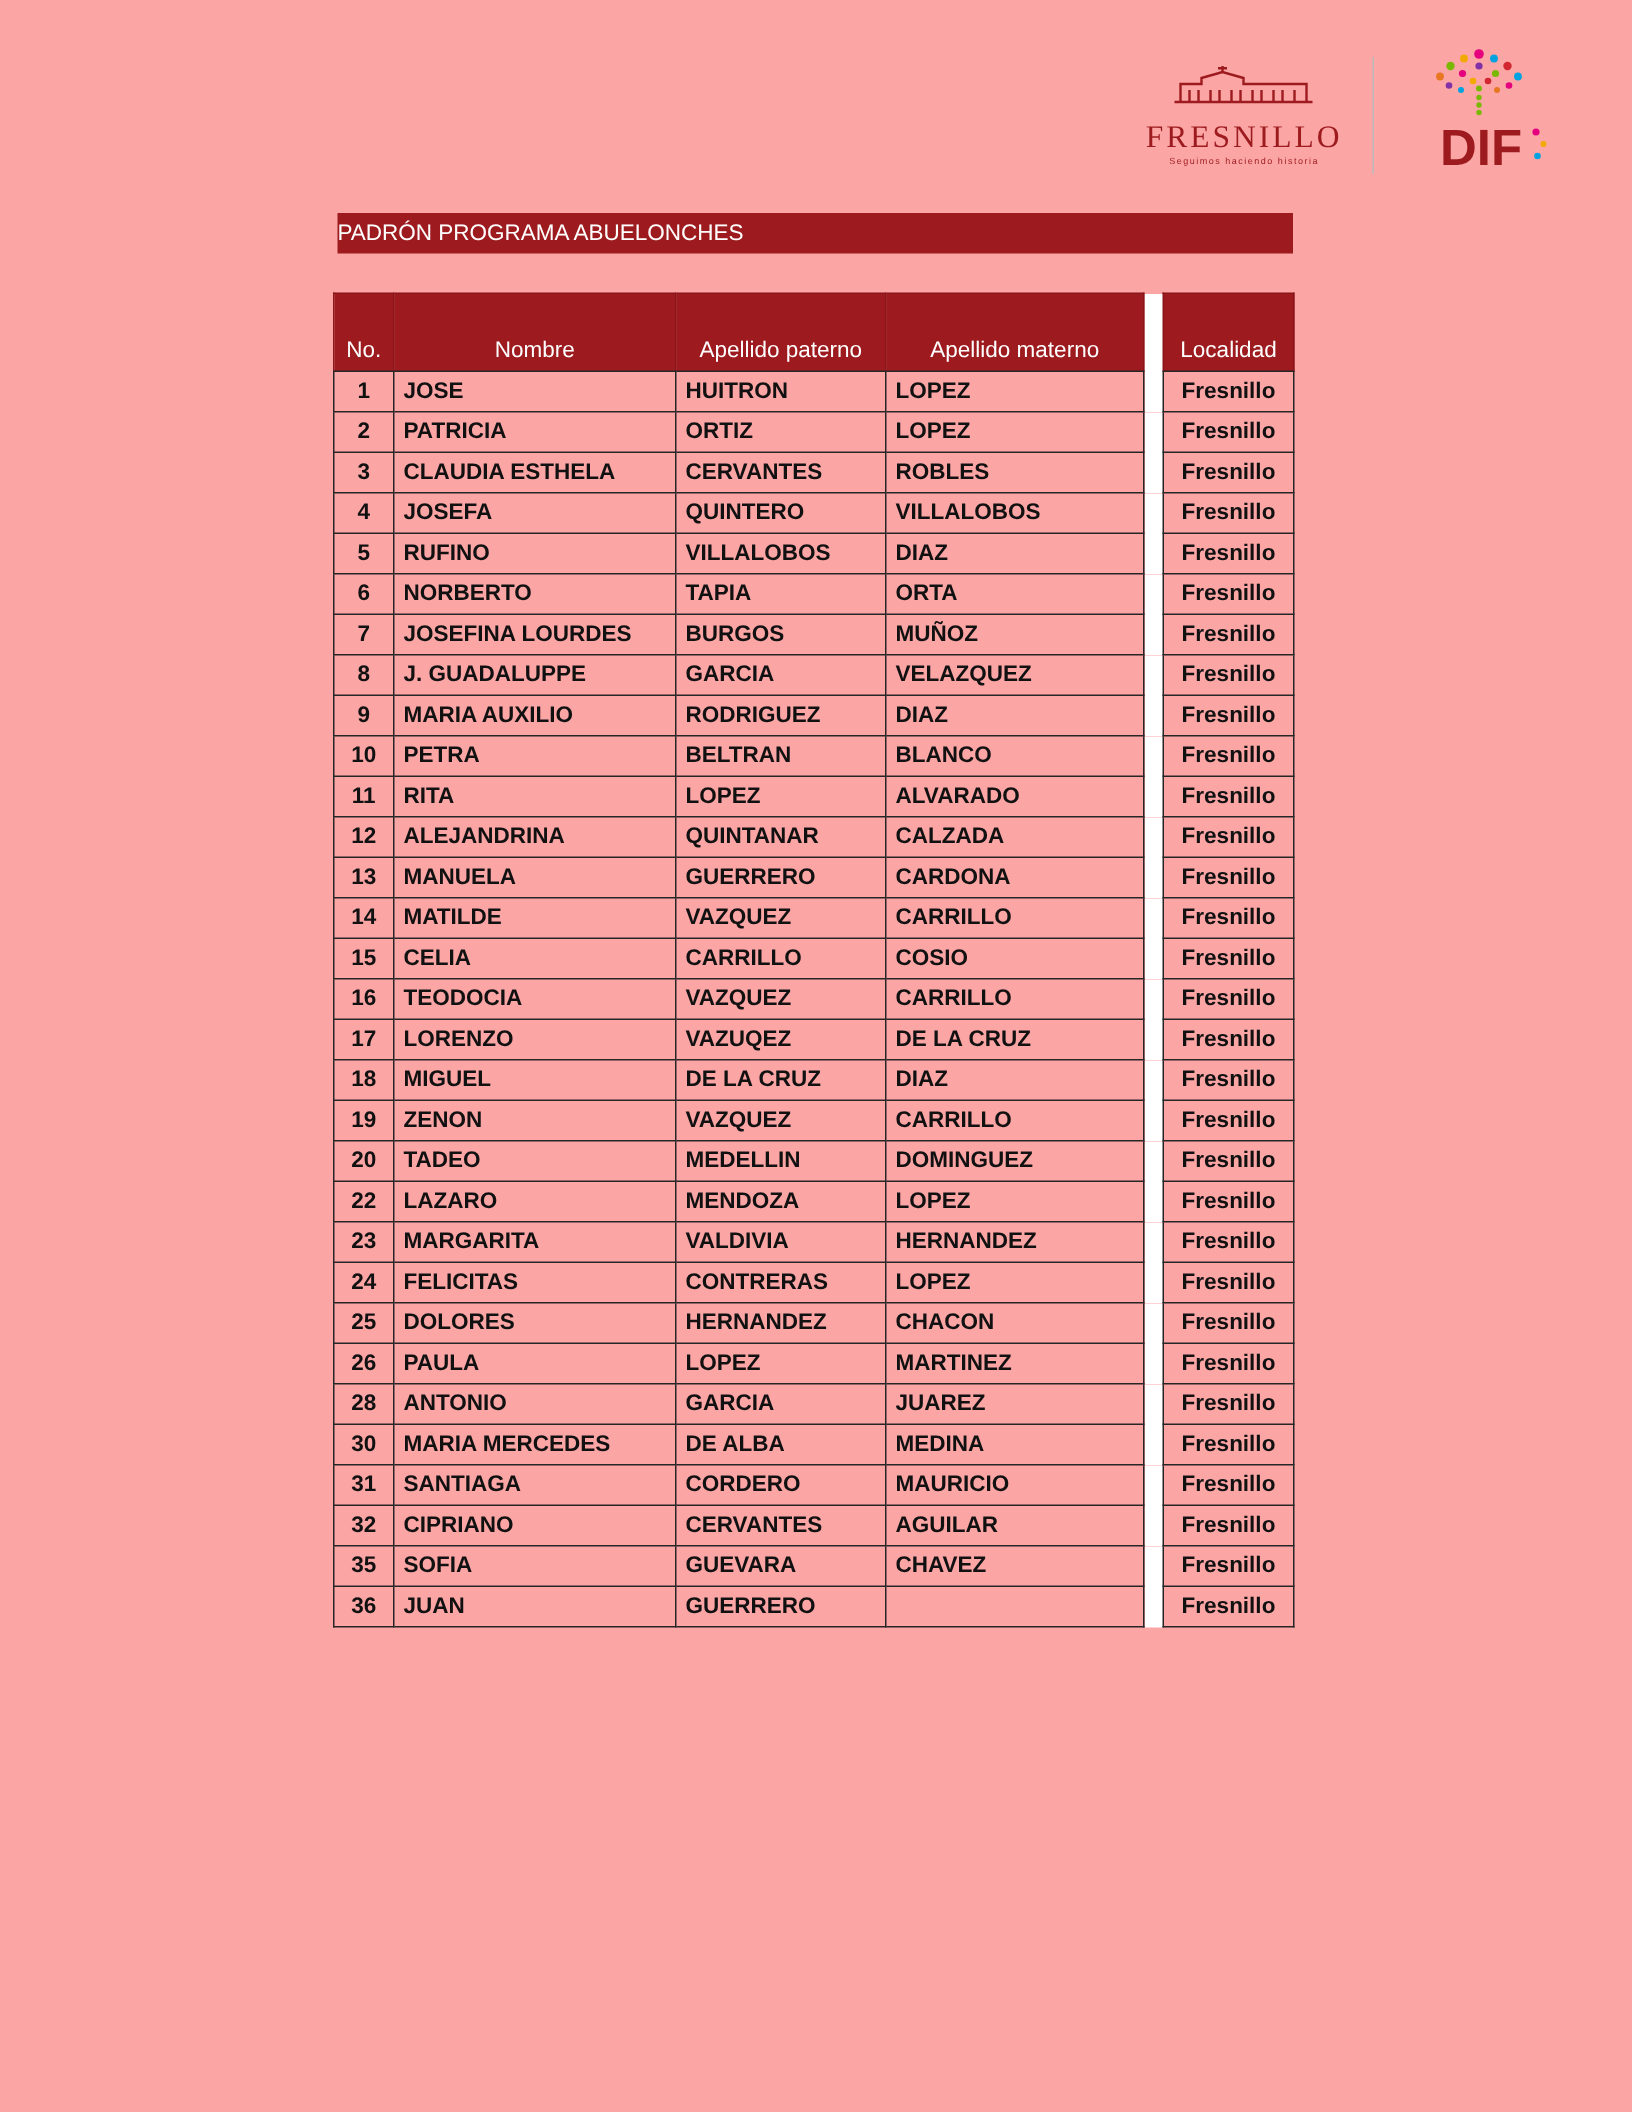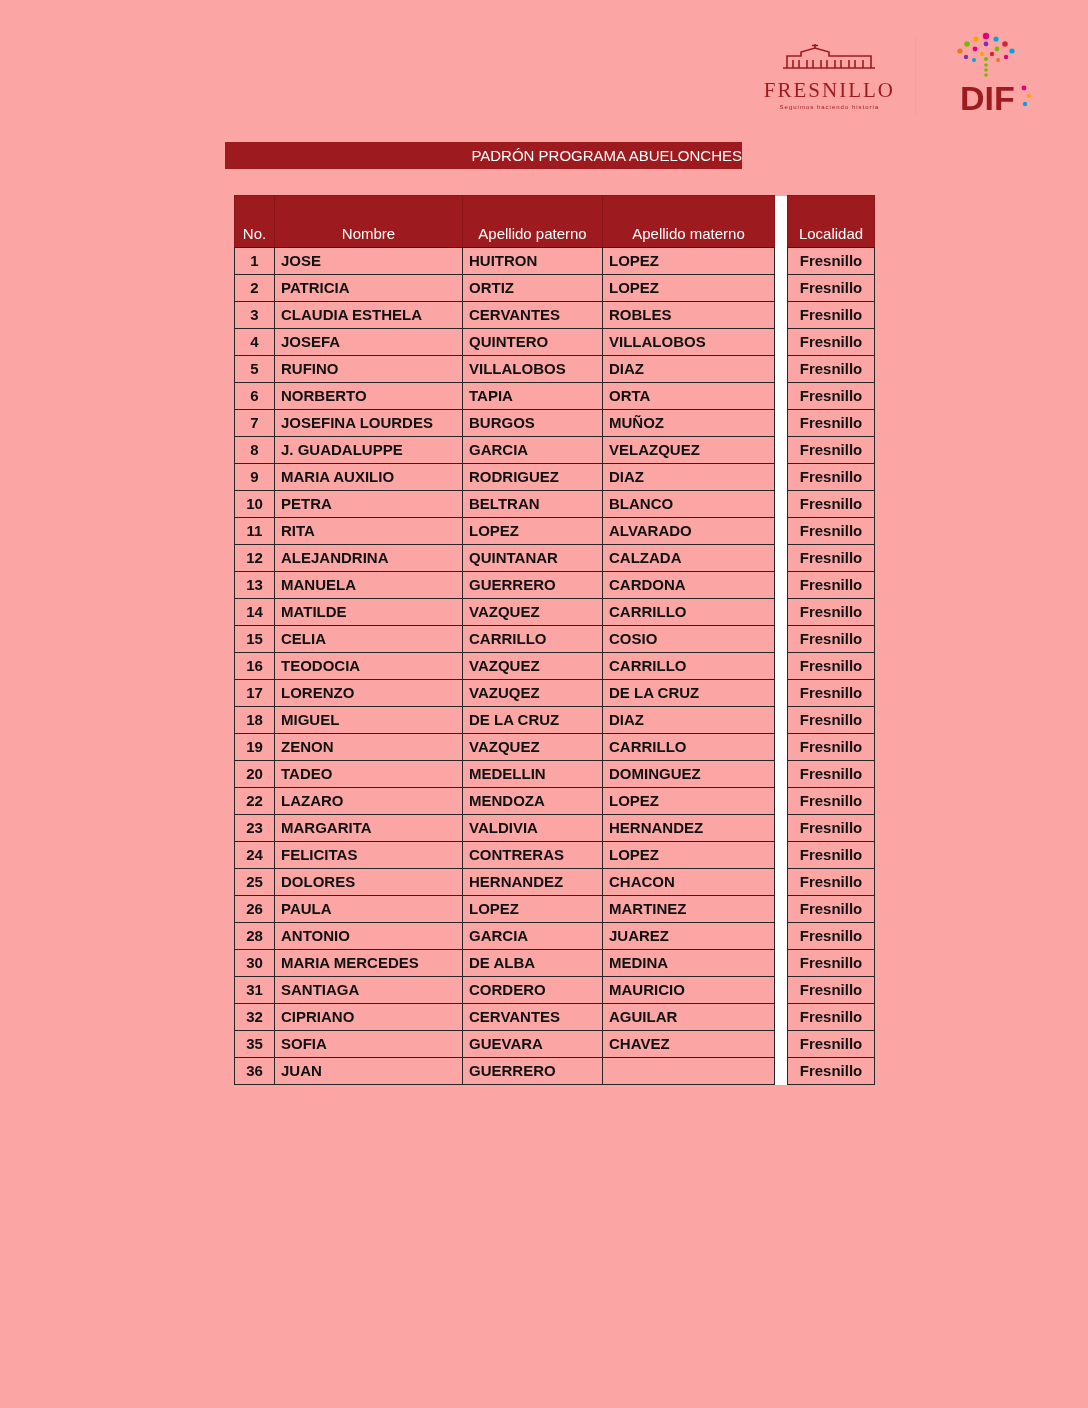--- a/index.html
+++ b/index.html
@@ -23,28 +23,28 @@
     color:#9d1b1e; font-size:21px; letter-spacing:2px; font-weight:400;
     margin-top:2px;
   }
   .fres-tagline {
     font-size:6px; color:#9d1b1e; letter-spacing:1px; margin-top:1px;
   }
   .logo-divider { width:1px; height:78px; background:#b9b9b9; }
 
   
   .title-bar {
-    position:absolute; left:225px; top:142px; width:517px; height:27px;
+    position:absolute; left:225px; top:142px; width:637px; height:27px;
     background:#9d1b1e; color:#ffffff;
-    font-size:15px; line-height:27px; text-align:right;
+    font-size:15px; line-height:27px; text-align:left;
   }
 
   
   .table-wrap { position:absolute; left:222px; top:195px; }
-  table { border-collapse:collapse; table-layout:fixed;margin-left:12px; }
+  table { border-collapse:collapse; table-layout:fixed; }
   th {
     background:#9d1b1e; color:#ffffff;
     font-weight:400; font-size:15px; line-height:1.15;
     vertical-align:bottom; text-align:center;
     padding:4px 2px 5px 2px;
     border:1px solid #8a1518;
     border-bottom:1px solid #262626;
     height:52px;
   }
   td {

